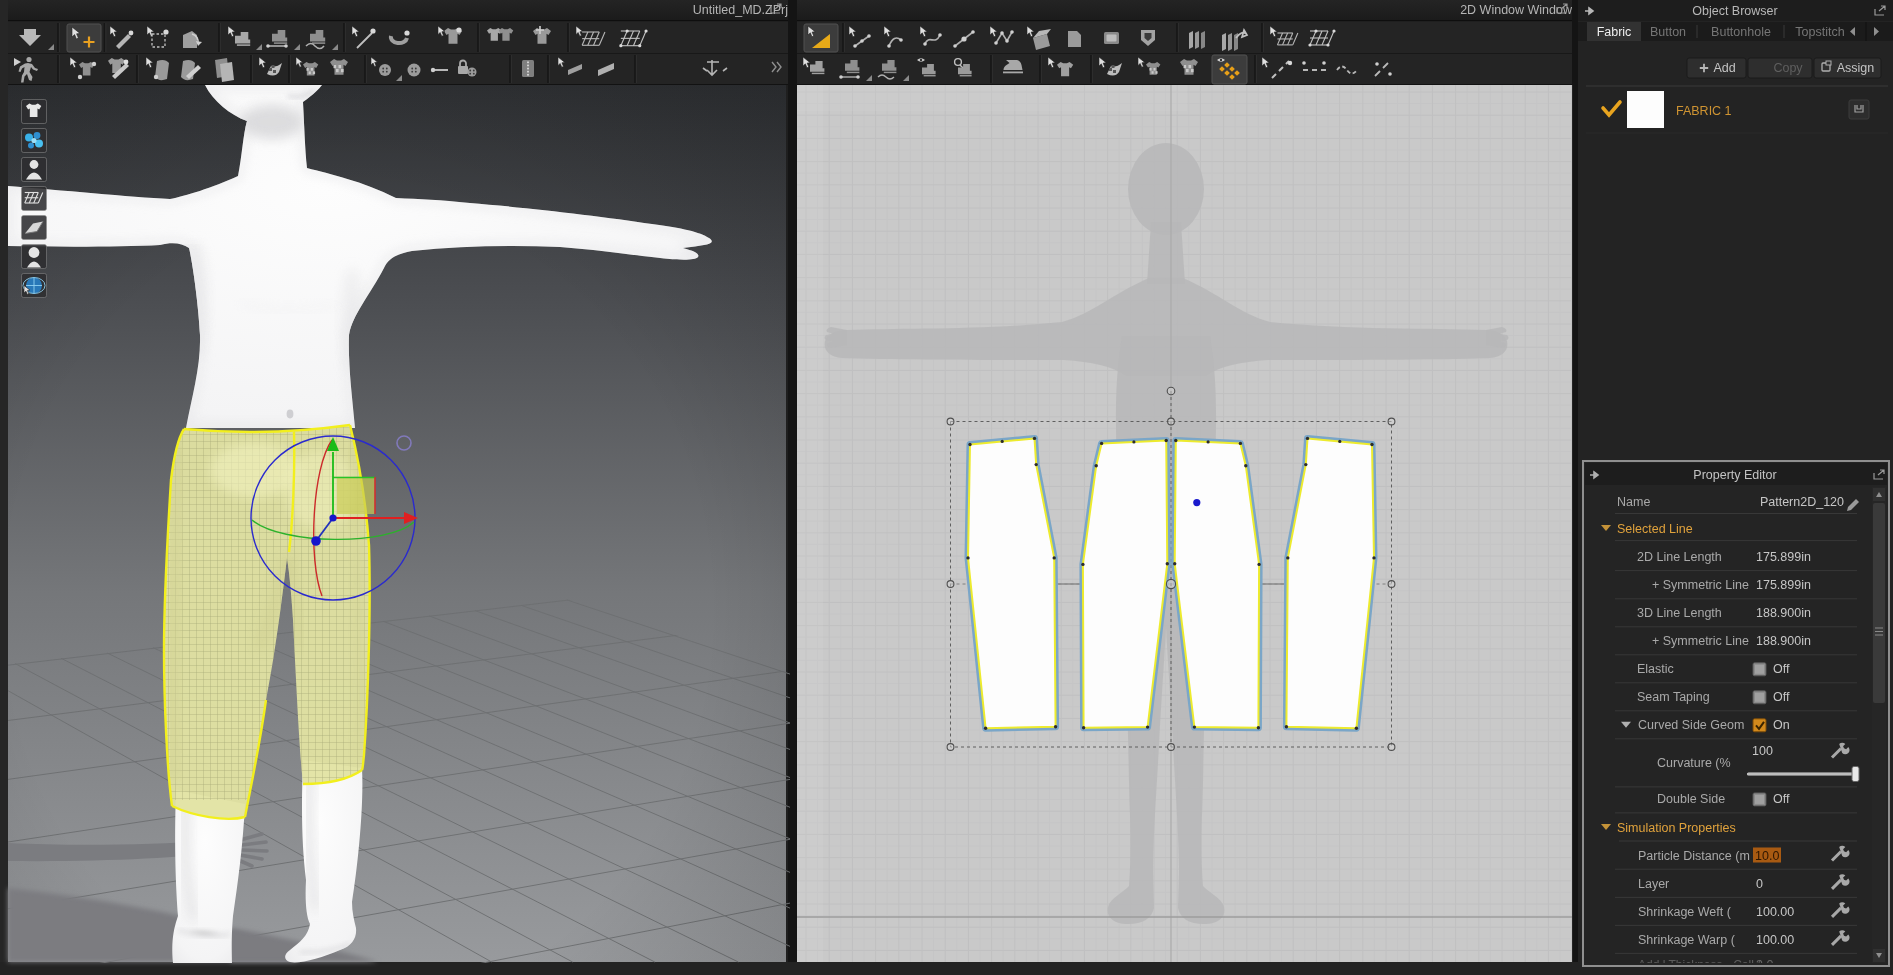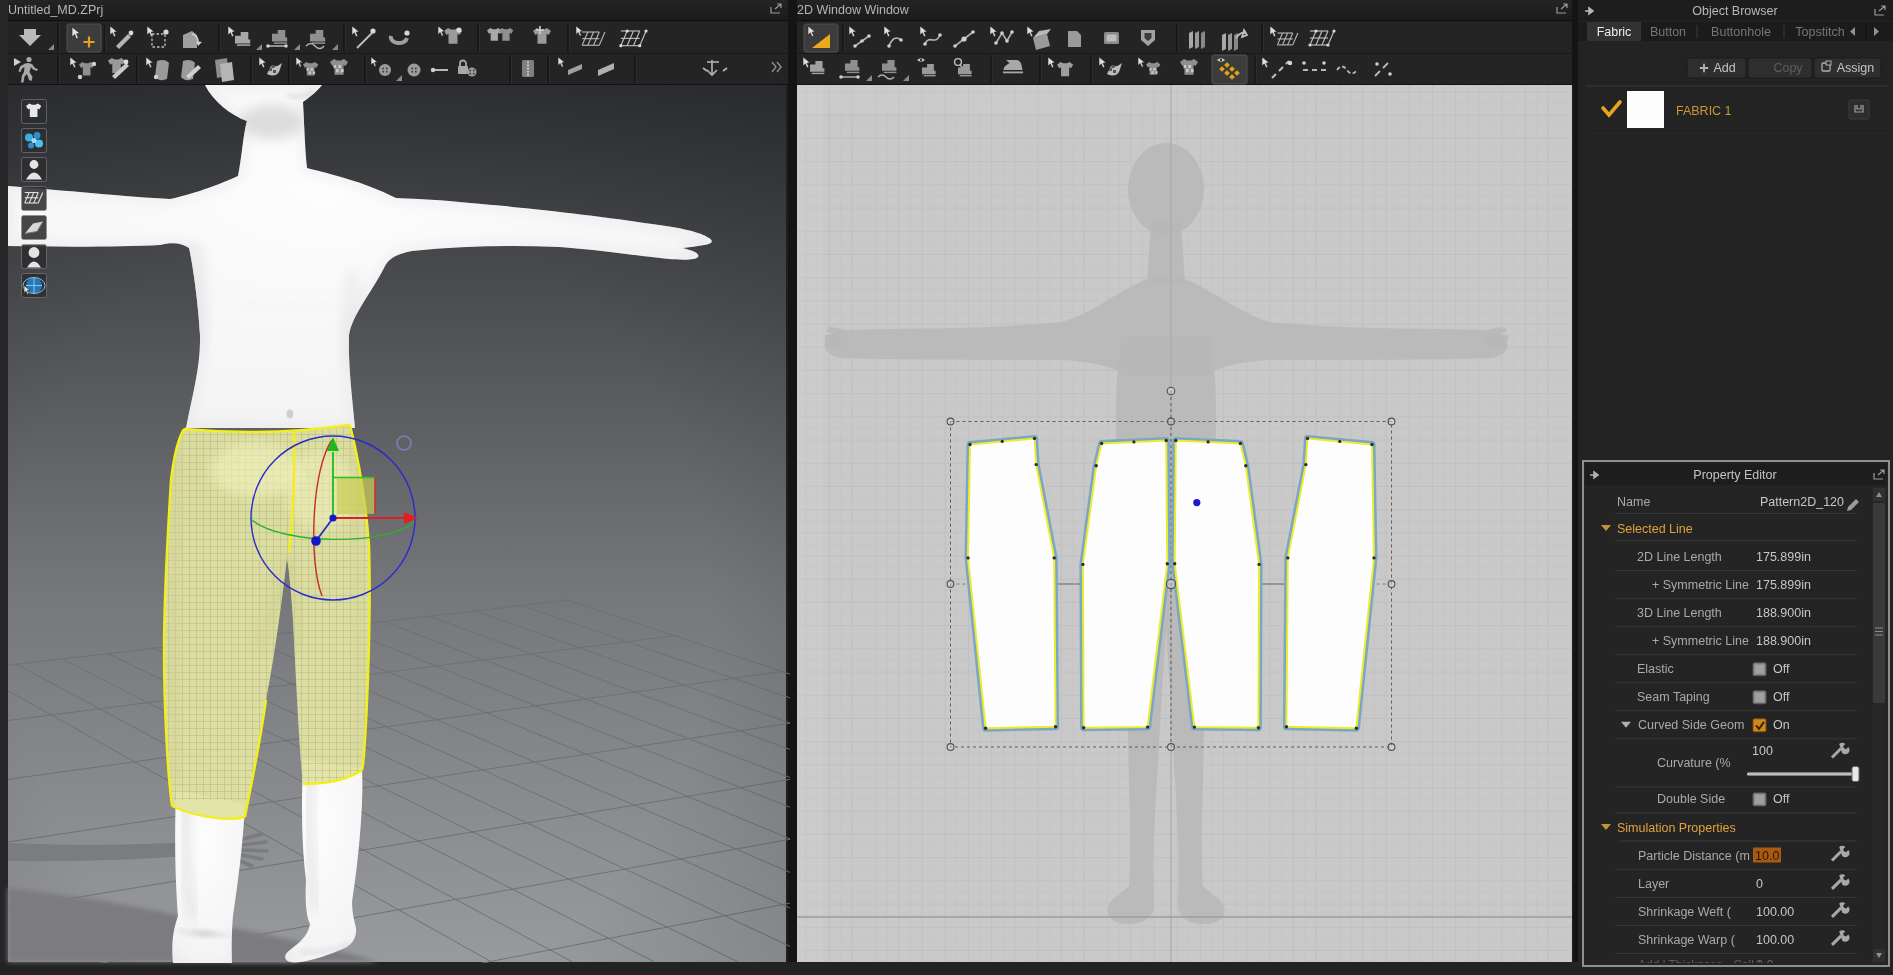--- a/index.html
+++ b/index.html
@@ -1,16 +1,16 @@
 <!DOCTYPE html>
 <html><head><meta charset="utf-8"><style>
 *{margin:0;padding:0;box-sizing:border-box}
 html,body{width:1893px;height:975px;background:#1f1f1f;font-family:"Liberation Sans",sans-serif;overflow:hidden}
 .abs{position:absolute}
-.tt{position:absolute;top:0;height:21px;background:linear-gradient(#242424,#1b1b1b);border-bottom:1px solid #0e0e0e;color:#b5b5b5;font-size:12.5px;text-align:left;line-height:21px}
+.tt{position:absolute;top:0;height:21px;background:linear-gradient(#242424,#1b1b1b);border-bottom:1px solid #0e0e0e;color:#b5b5b5;font-size:12.5px;text-align:right;line-height:21px}
 </style></head>
 <body>
 <div class="tt" style="left:8px;width:780px">Untitled_MD.ZPrj</div>
 <div class="tt" style="left:797px;width:775px">2D Window Window</div>
 <div class="abs" style="left:0;top:0;width:8px;height:975px;background:#262626"></div>
 <div class="abs" style="left:8px;top:22px;width:780px;height:63px;background:#242424;border-bottom:1px solid #121212"></div>
 <div class="abs" style="left:797px;top:22px;width:775px;height:63px;background:#242424;border-bottom:1px solid #121212"></div>
 <div class="abs" style="left:788px;top:0;width:9px;height:975px;background:#141414"></div>
 <div class="abs" style="left:1572px;top:0;width:6px;height:975px;background:#141414"></div>
 <div class="abs" style="left:0;top:962px;width:1893px;height:13px;background:#232323"></div>

